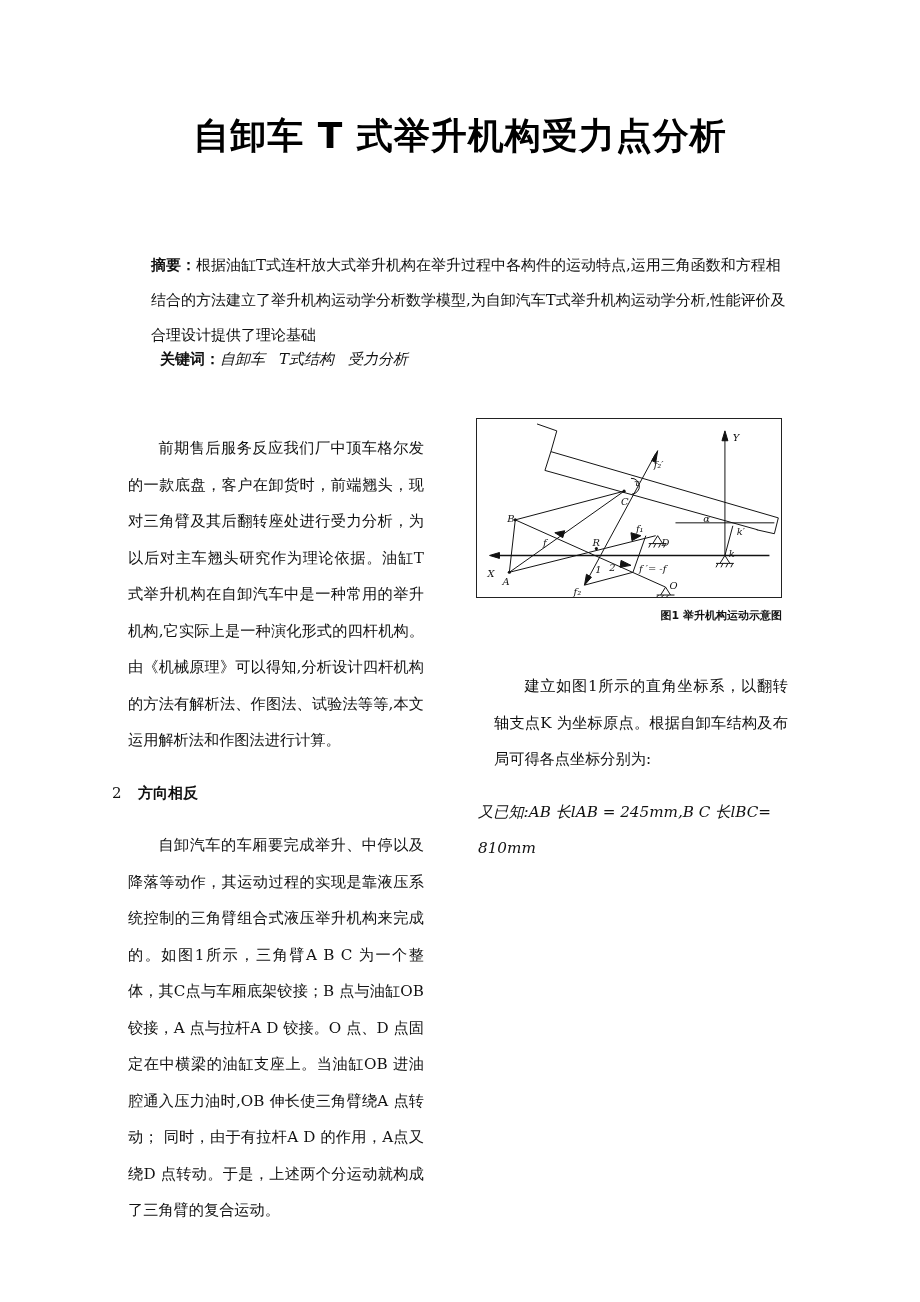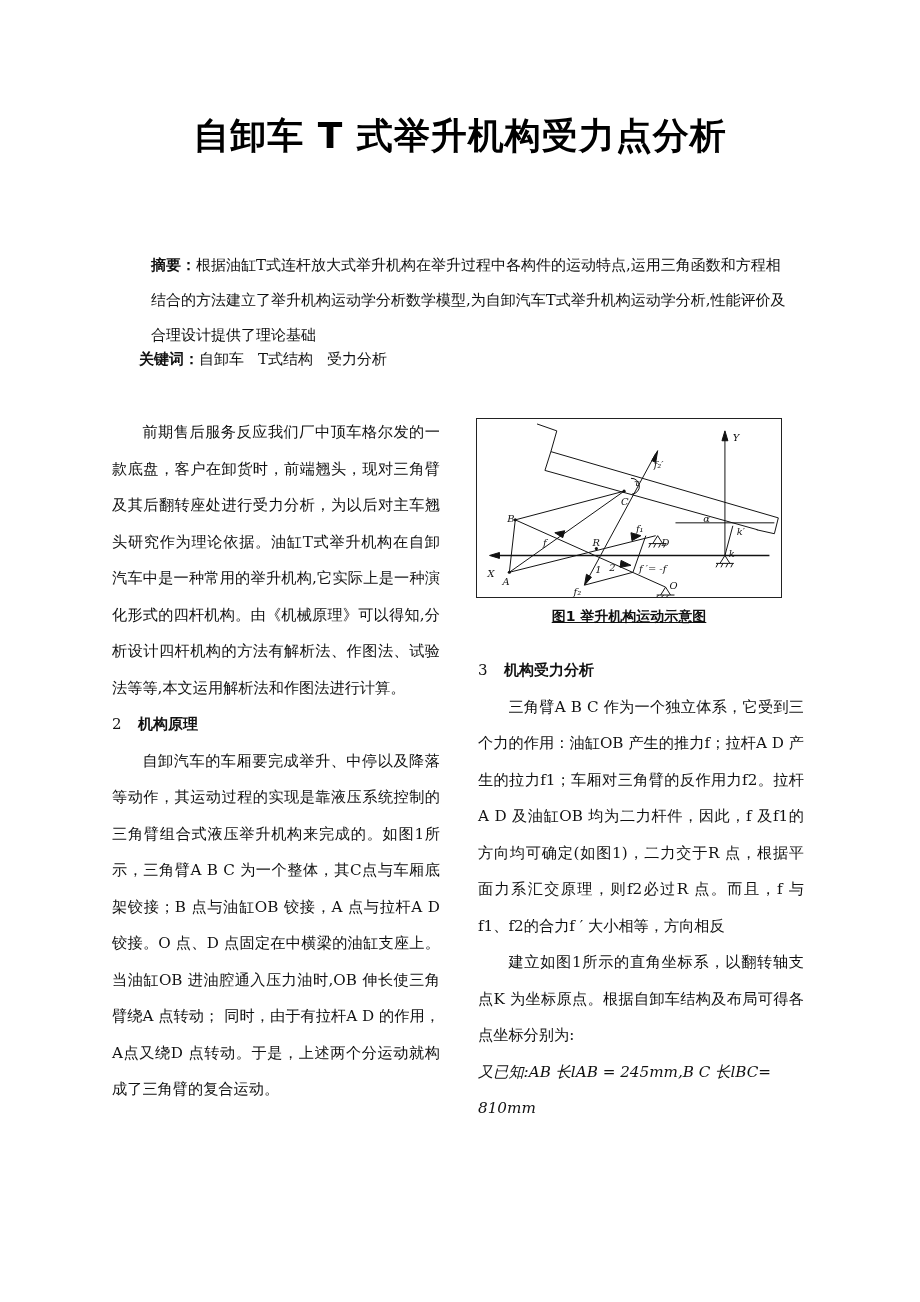--- a/index.html
+++ b/index.html
@@ -5,52 +5,52 @@
   html, body { margin:0; padding:0; background:#ffffff; }
   body { width:920px; height:1302px; position:relative; overflow:hidden; color:#111;
          font-family:"DejaVu Serif","Liberation Serif",serif; }
   .title { position:absolute; left:0; right:0; top:112px; text-align:center;
            font-family:"DejaVu Sans","Liberation Sans",sans-serif; font-weight:bold;
            font-size:36px; letter-spacing:1px; color:#000; }
   .abstract { position:absolute; left:139px; width:660px; top:236px; font-size:15px; line-height:35px; }
   .abstract .lbl { font-family:"DejaVu Sans","Liberation Sans",sans-serif; font-weight:bold; }
   .abstract p { margin:12px; }
   .keywords { position:absolute; left:139px; top:344px; font-size:15px; line-height:30px; }
-  .keywords .lbl { font-family:"DejaVu Sans","Liberation Sans",sans-serif; font-weight:bold; }
-  .kw { margin-right:14px; }
+  .keywords .lbl { font-family:"DejaVu Sans","Liberation Sans",sans-serif; font-weight:bold;margin-left:21px; }
+  .kw { margin-right:14px;font-style:italic; }
   .col { position:absolute; font-size:15.2px; line-height:36.5px; }
   .col-left { left:112px; width:328px; top:414px; }
   .col-right { left:478px; width:326px; top:652px; }
   .h { font-family:"DejaVu Sans","Liberation Sans",sans-serif; font-weight:bold; font-size:15px; margin:0; }
   .h .num { font-weight:normal; font-family:"DejaVu Serif","Liberation Serif",serif; display:inline-block; width:26px; }
-  .para { margin:0; text-indent:2em; text-align:justify; }
+  .para { margin:16px; text-indent:2em; text-align:justify; }
   .para-noindent { margin:0;font-style:italic; }
   .figure { position:absolute; left:476px; top:418px; width:306px; height:180px; border:1px solid #222; box-sizing:border-box; }
   .figure svg { width:100%; height:100%; display:block; }
-  .caption { position:absolute; left:476px; width:306px; top:608px; text-align:center;
-             font-family:"DejaVu Sans","Liberation Sans",sans-serif; font-size:14px; font-weight:bold;text-decoration:underline; }
+  .caption { position:absolute; left:476px; width:306px; top:608px; text-align:right;
+             font-family:"DejaVu Sans","Liberation Sans",sans-serif; font-size:11px; font-weight:bold; }
   .coords { margin:0; padding-left:22px; }
   svg text { font-family:"DejaVu Serif","Liberation Serif",serif; font-style:italic; font-size:10px; fill:#111; }
 </style>
 </head>
 <body>
 
 <div class="title">自卸车 T 式举升机构受力点分析</div>
 
 <div class="abstract">
   <p><span class="lbl">摘要：</span><span>根据油缸T式连杆放大式举升机构在举升过程中各构件的运动特点,运用三角函数和方程相结合的方法建立了举升机构运动学分析数学模型,为自卸汽车T式举升机构运动学分析,性能评价及合理设计提供了理论基础</span></p>
 </div>
 
 <div class="keywords">
   <span class="lbl">关键词：</span><span class="kw">自卸车</span><span class="kw">T式结构</span><span class="kw">受力分析</span>
 </div>
 
 <div class="col col-left">
   <p class="para">前期售后服务反应我们厂中顶车格尔发的一款底盘，客户在卸货时，前端翘头，现对三角臂及其后翻转座处进行受力分析，为以后对主车翘头研究作为理论依据。油缸T式举升机构在自卸汽车中是一种常用的举升机构,它实际上是一种演化形式的四杆机构。由《机械原理》可以得知,分析设计四杆机构的方法有解析法、作图法、试验法等等,本文运用解析法和作图法进行计算。</p>
-  <p class="h"><span class="num">2</span><span>机构原理</span></p>
+  <p class="h"><span class="num">2</span><span>方向相反</span></p>
   <p class="para">自卸汽车的车厢要完成举升、中停以及降落等动作，其运动过程的实现是靠液压系统控制的三角臂组合式液压举升机构来完成的。如图1所示，三角臂A B C 为一个整体，其C点与车厢底架铰接；B 点与油缸OB 铰接，A 点与拉杆A D 铰接。O 点、D 点固定在中横梁的油缸支座上。当油缸OB 进油腔通入压力油时,OB 伸长使三角臂绕A 点转动； 同时，由于有拉杆A D 的作用，A点又绕D 点转动。于是，上述两个分运动就构成了三角臂的复合运动。</p>
 </div>
 
 <div class="figure">
   <svg viewBox="0 0 306 180">
     <g stroke="#111" stroke-width="1" fill="none">
 
       <polyline points="60,5 80,12 74,33"></polyline>
       <polyline points="74,33 304,100 300,116 282,112"></polyline>
       <polyline points="74,33 68,52 283,112"></polyline>
@@ -134,17 +134,15 @@
       <text x="158" y="68">τ</text>
       <text x="228" y="104">α</text>
       <text x="119" y="156">1</text>
       <text x="133" y="154">2</text>
     </g>
   </svg>
 </div>
 <div class="caption">图1 举升机构运动示意图</div>
 
 <div class="col col-right">
-  <p class="h"><span class="num">3</span><span>机构受力分析</span></p>
-  <p class="para">三角臂A B C 作为一个独立体系，它受到三个力的作用：油缸OB 产生的推力f；拉杆A D 产生的拉力f1；车厢对三角臂的反作用力f2。拉杆A D 及油缸OB 均为二力杆件，因此，f 及f1的方向均可确定(如图1)，二力交于R 点，根据平面力系汇交原理，则f2必过R 点。而且，f 与f1、f2的合力f ′ 大小相等，方向相反</p>
   <p class="para">建立如图1所示的直角坐标系，以翻转轴支点K 为坐标原点。根据自卸车结构及布局可得各点坐标分别为:</p>
   <p class="para-noindent">又已知:AB 长lAB = 245mm,B C 长lBC= 810mm</p>
 </div>
 
 </body></html>

